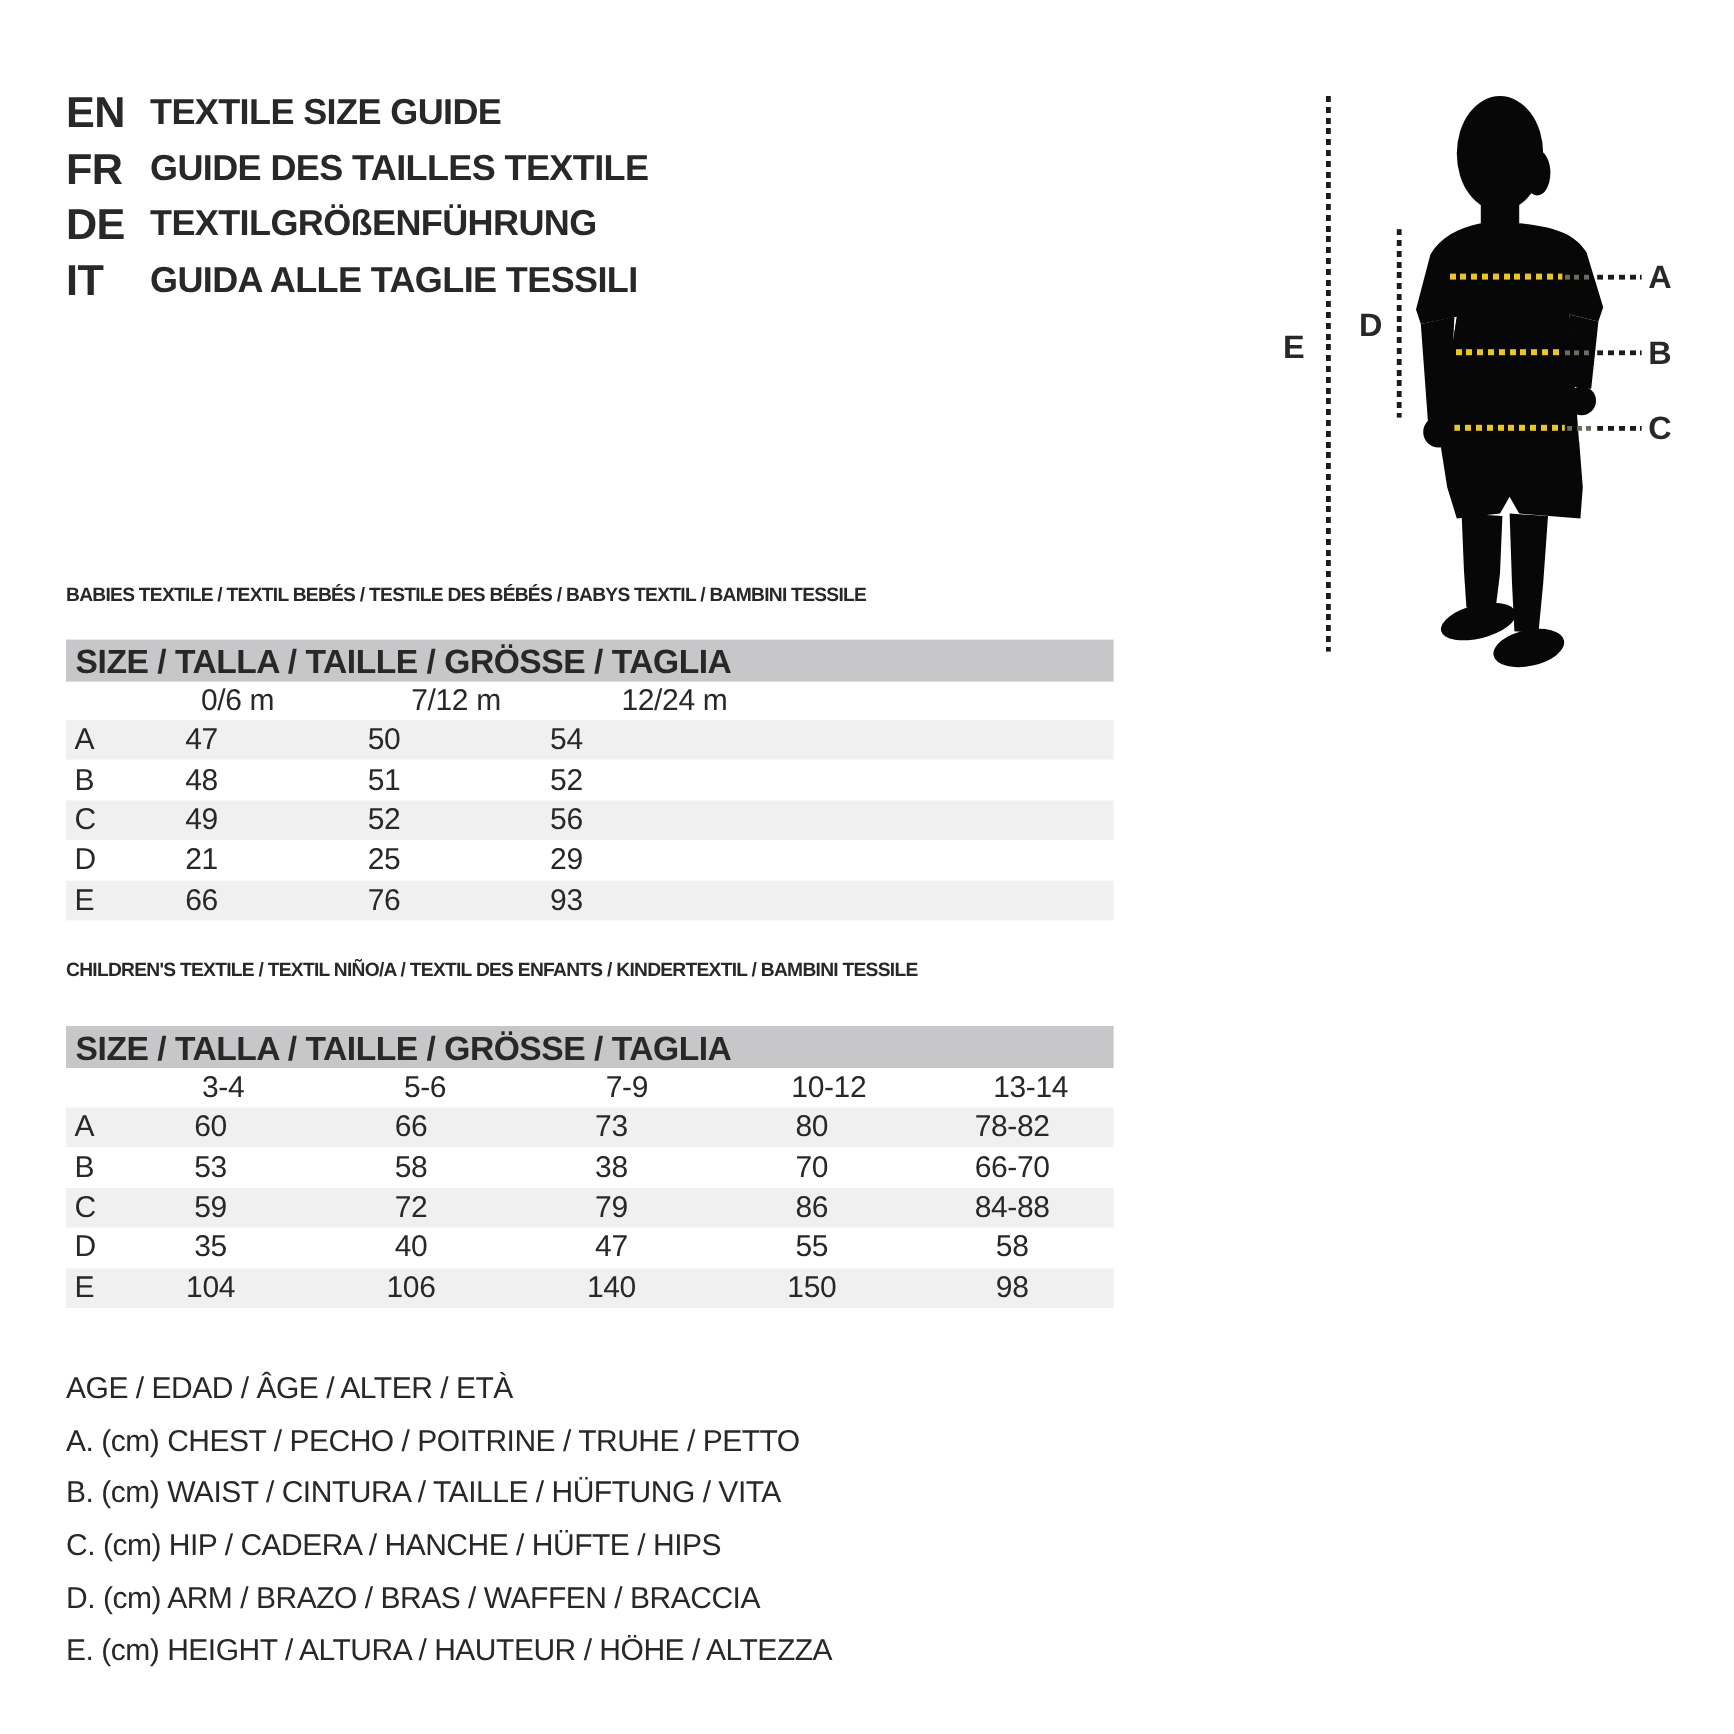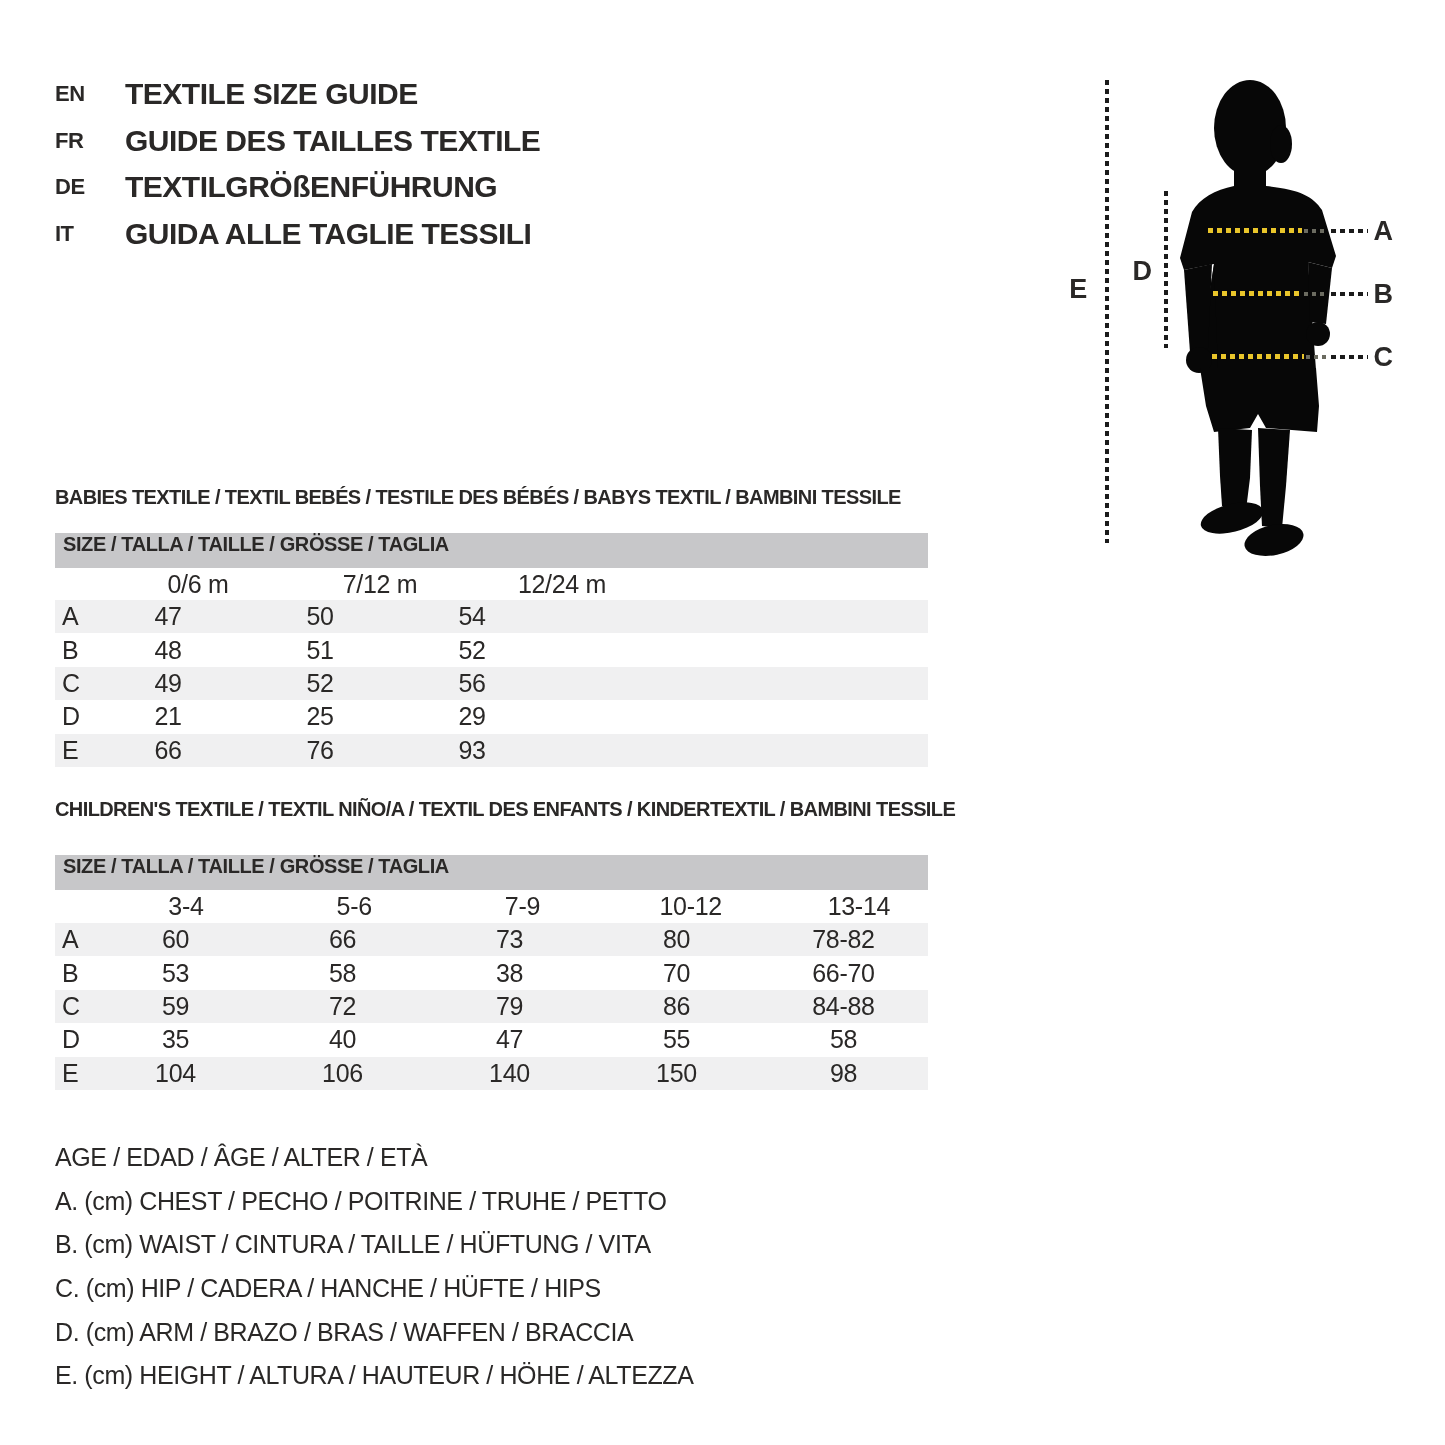--- a/index.html
+++ b/index.html
@@ -18,21 +18,21 @@
     width:1445px;height:1445px;
     background:#ffffff;
     overflow:hidden;
     font-family:"Liberation Sans","DejaVu Sans",sans-serif;
     color:var(--text);
   }
 
   
   .lang-header{position:absolute;left:55px;top:71px;}
   .lang-row{display:flex;height:46.5px;align-items:center;}
-  .lang-code{width:70px;font-size:22px;font-weight:700;letter-spacing:-0.5px;}
+  .lang-code{width:70px;font-size:36px;font-weight:700;letter-spacing:-0.5px;}
   .lang-title{font-size:30px;font-weight:700;letter-spacing:-0.5px;white-space:nowrap;}
 
   
   .vdash{position:absolute;width:4px;
     background-image:repeating-linear-gradient(180deg,var(--dash) 0,var(--dash) 5px,transparent 5px,transparent 9px);}
   .e-line{left:1105px;top:80px;height:463px;}
   .d-line{left:1164px;top:191px;height:157px;}
   .marker-label{position:absolute;width:34px;text-align:center;
     font-size:27px;font-weight:700;line-height:30px;letter-spacing:-0.5px;}
   .e-label{left:1061px;top:274px;}
@@ -52,31 +52,31 @@
   .b-yellow{left:1213px;top:291px;width:88px;}
   .b-gray{left:1304px;top:292px;width:24px;}
   .b-black{left:1331px;top:292px;width:37px;}
   .c-yellow{left:1212px;top:354px;width:92px;}
   .c-gray{left:1306px;top:355px;width:22px;}
   .c-black{left:1331px;top:355px;width:37px;}
   .silhouette{position:absolute;left:1170px;top:76px;width:175px;height:500px;z-index:2;}
   .silhouette .sil{fill:var(--silhouette);}
 
   
-  .section-title{position:absolute;left:55px;font-size:20px;font-weight:700;
+  .section-title{position:absolute;left:55px;font-size:16px;font-weight:700;
     letter-spacing:-0.6px;white-space:nowrap;line-height:26px;}
   .babies-title{top:484px;}
   .children-title{top:796px;}
 
   
   .size-table{position:absolute;left:55px;width:873px;}
   .babies-table{top:533px;}
   .children-table{top:855px;}
-  .size-bar{height:35px;background:var(--bar-bg);display:flex;align-items:flex-start;
-    padding-left:8px;font-size:20px;font-weight:700;letter-spacing:-0.4px;}
+  .size-bar{height:35px;background:var(--bar-bg);display:flex;align-items:flex-end;
+    padding-left:8px;font-size:28px;font-weight:700;letter-spacing:-0.4px;}
   .trow{display:flex;align-items:center;height:33.4px;font-size:25px;letter-spacing:-0.3px;}
   .trow.thead{height:32px;gap:30px;}
   .children-table .trow.thead{height:33px;}
   .trow.shaded{background:var(--shade);}
   .cell{text-align:center;}
   .label-cell{width:37px;text-align:left;padding-left:7px;}
   .babies-table .data-cell{width:152px;}
   .children-table .data-cell{width:167px;}
 
   

